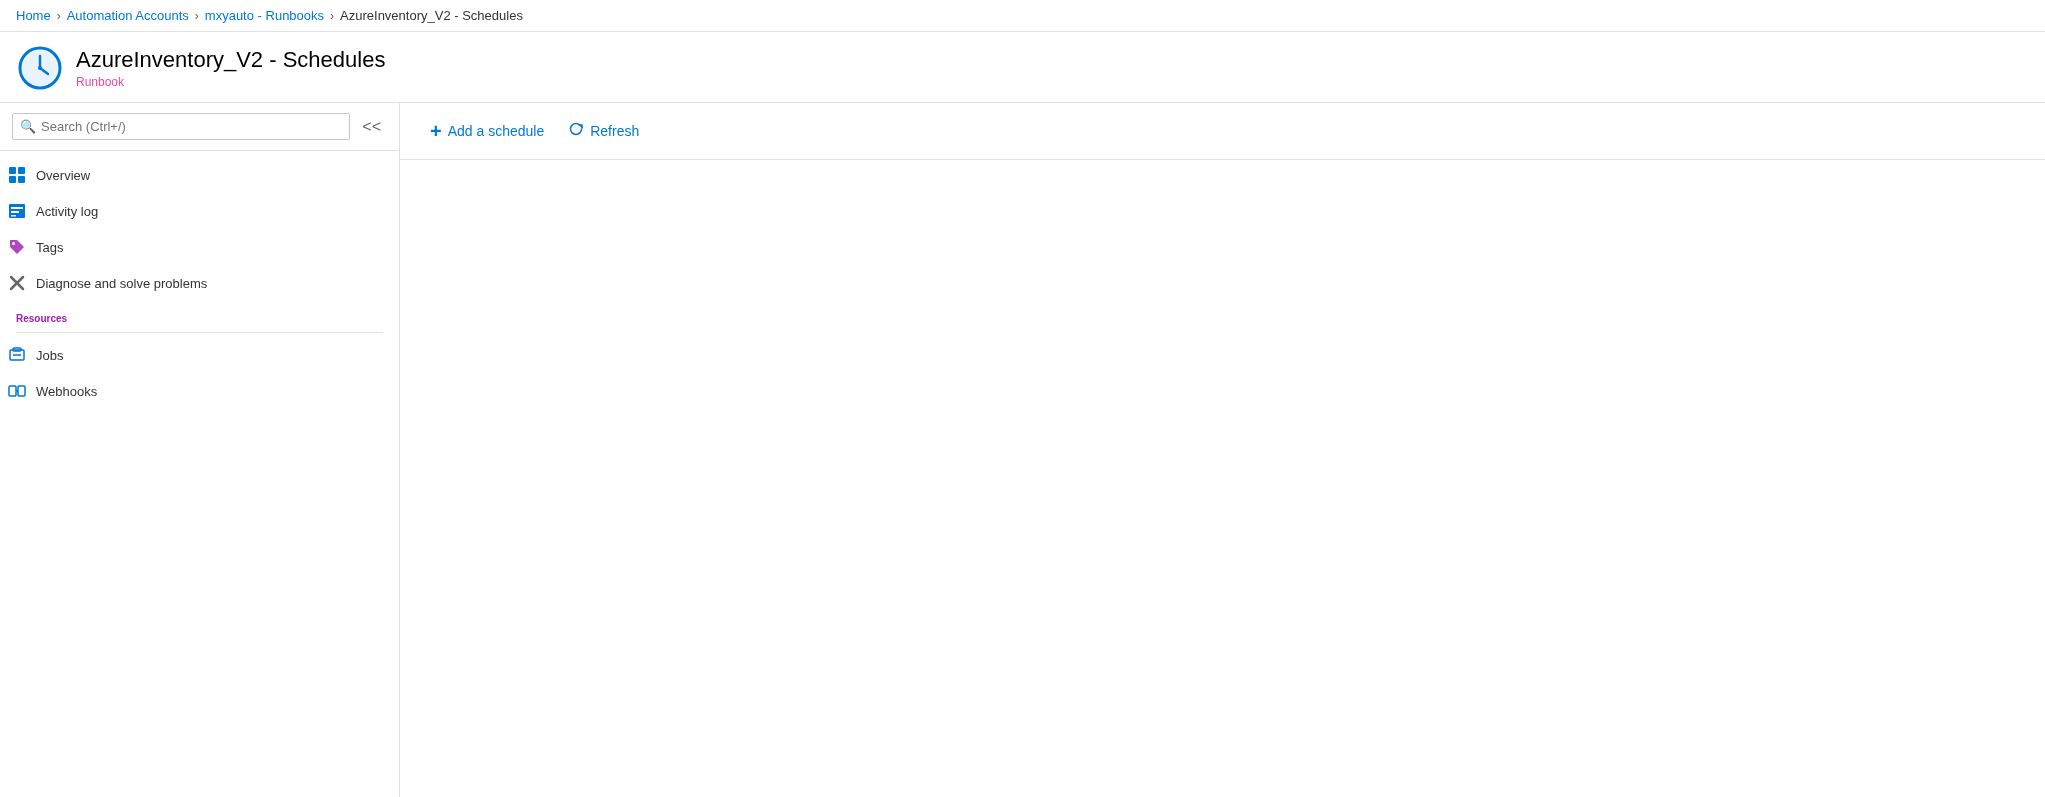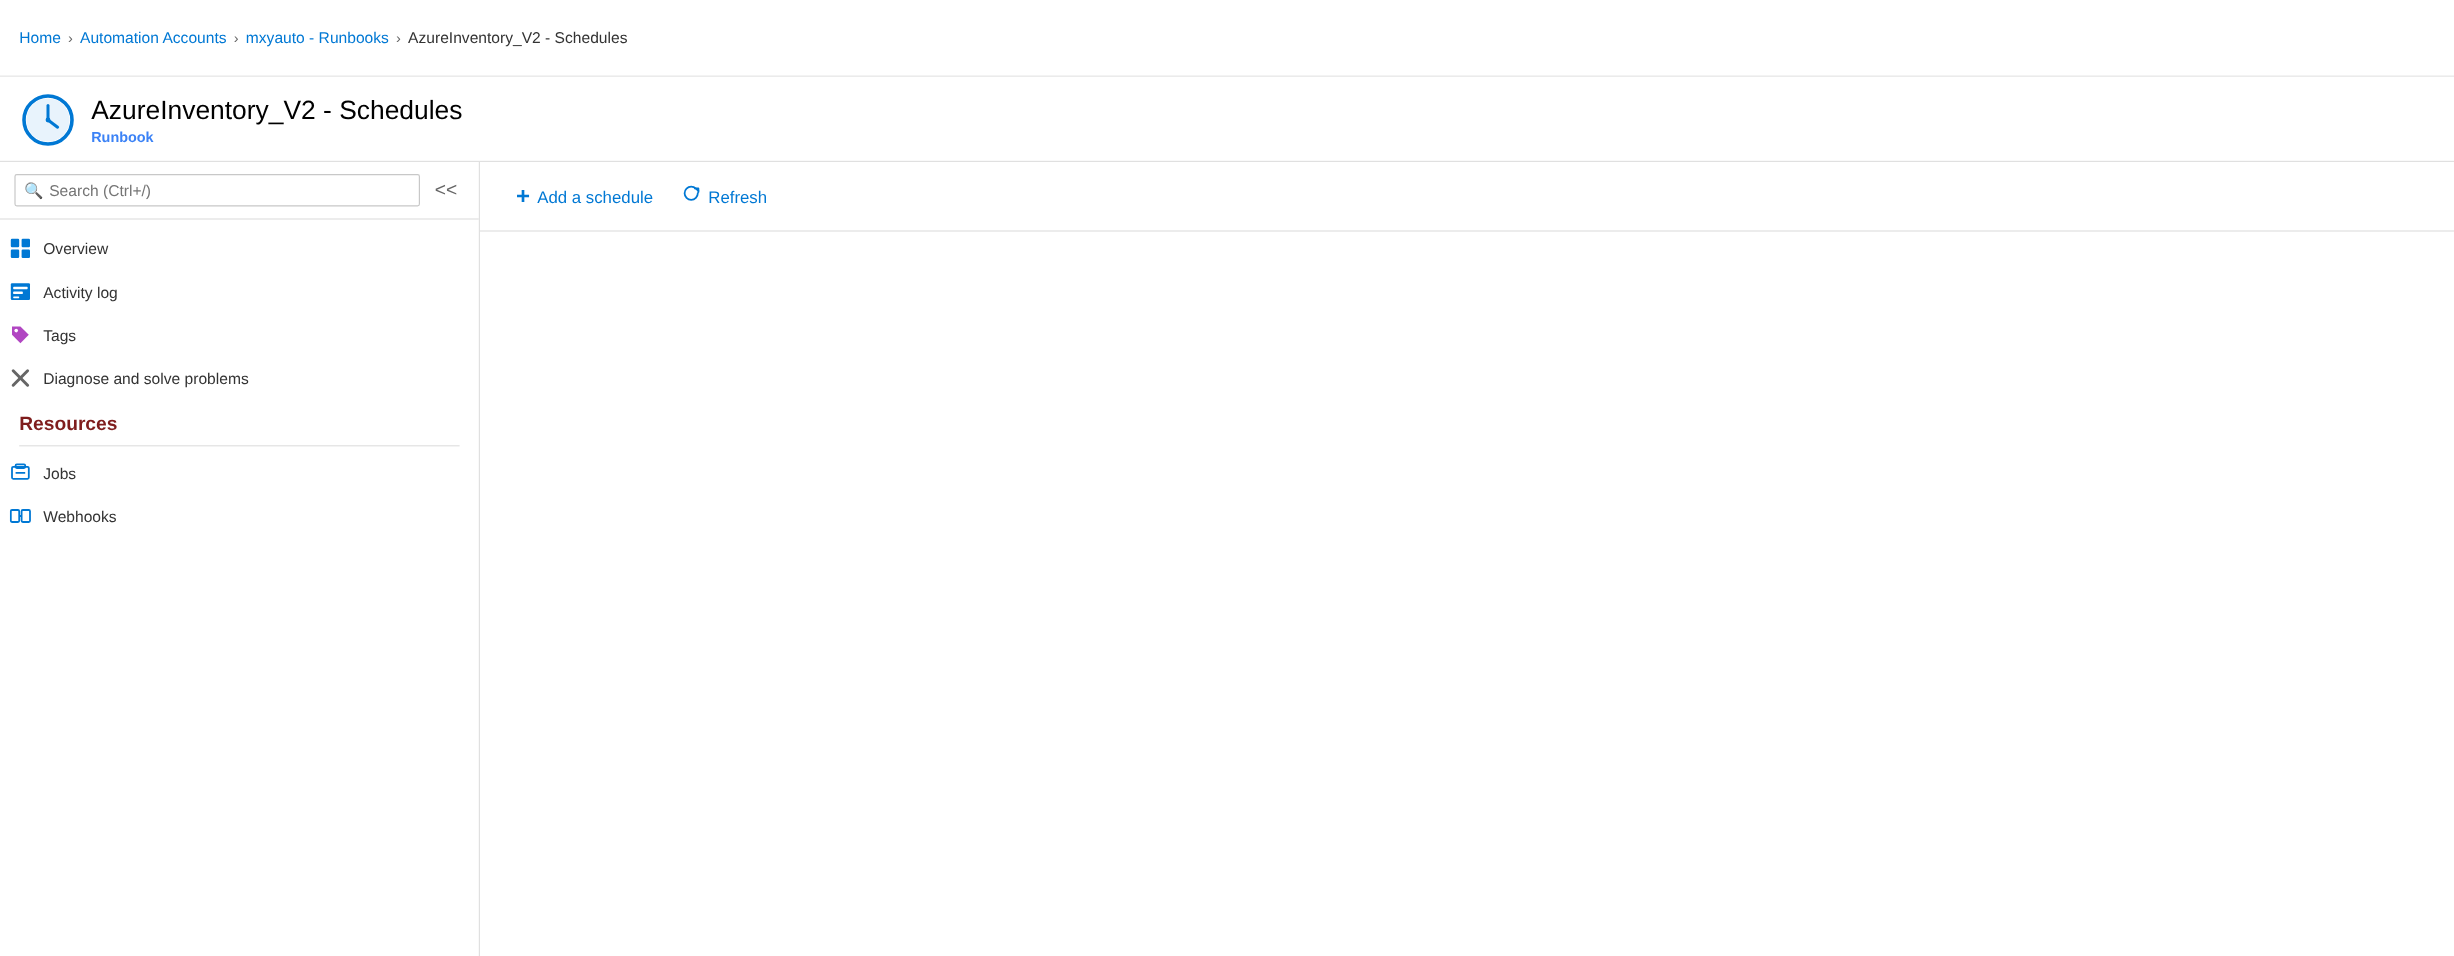--- a/index.html
+++ b/index.html
@@ -2,21 +2,21 @@
 <html><head>
   <meta charset="utf-8">
   <style>
     * { box-sizing: border-box; margin: 0; padding: 0; }
     body { font-family: 'Segoe UI', Arial, sans-serif; font-size: 13px; color: #333; background: #fff; height: 797px; overflow: hidden; }
 
     
     .breadcrumb {
       display: flex;
       align-items: center;
-      padding: 24px 16px;
+      padding: 8px 16px;
       font-size: 13px;
       border-bottom: 1px solid #e0e0e0;
       background: #fff;
     }
     .breadcrumb a {
       color: #0078d4;
       text-decoration: none;
       cursor: pointer;
     }
     .breadcrumb .sep {
@@ -43,23 +43,22 @@
       flex-shrink: 0;
     }
     .page-header-title {
       font-size: 22px;
       font-weight: 300;
       color: #000;
       line-height: 1.2;
     }
     .page-header-subtitle {
       font-size: 12px;
-      color: #3b82f6;
+      color: #ec4899;
       margin-top: 2px;
-      font-weight: bold;
     }
 
     
     .main-layout {
       display: flex;
       height: calc(797px - 86px);
     }
 
     
     .sidebar {
@@ -122,23 +121,23 @@
     .nav-item .nav-icon {
       width: 18px;
       height: 18px;
       flex-shrink: 0;
       display: flex;
       align-items: center;
       justify-content: center;
     }
     .section-label {
       padding: 12px 16px 4px 16px;
-      font-size: 16px;
+      font-size: 10px;
       font-weight: 600;
-      color: #7f1d1d;
+      color: #a21caf;
       text-transform: none;
     }
     .section-divider {
       height: 1px;
       background: #e0e0e0;
       margin: 4px 16px;
     }
 
     
     .content {

